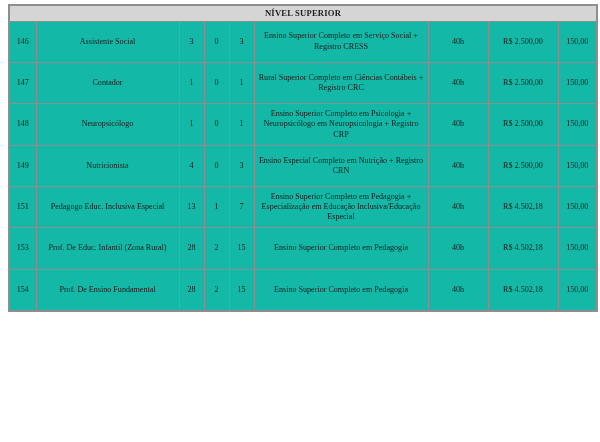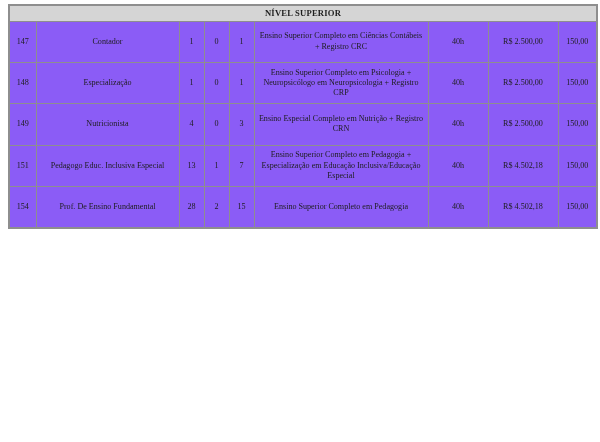--- a/index.html
+++ b/index.html
@@ -23,21 +23,21 @@
     box-sizing: border-box;
     padding-left: 8px;
     padding-top: 4px;
   }
 
   table.vagas {
     border-collapse: collapse;
     table-layout: fixed;
     width: 588px;
     border: 2px solid #8e8e8e;
-    background: #8b5cf6;
+    background: #14b8a6;
   }
 
   table.vagas td, table.vagas th {
     border: 1px solid #8e8e8e;
     padding: 2px 3px;
     font-size: 8.1px;
     line-height: 1.28;
     text-align: center;
     vertical-align: middle;
     font-weight: normal;
@@ -87,33 +87,44 @@
       <col class="c-req">
       <col class="c-jornada">
       <col class="c-sal">
       <col class="c-taxa">
     </colgroup>
     <tbody id="table-body">
       <tr class="section-head">
         <th colspan="9">NÍVEL SUPERIOR</th>
       </tr>
         <tr class="data-row">
+          <td class="num">146</td>
+          <td class="cargo">Assistente Social</td>
+          <td class="v">3</td>
+          <td class="v">0</td>
+          <td class="v">3</td>
+          <td class="req">Ensino Superior Completo em Serviço Social + Registro CRESS</td>
+          <td class="jornada">40h</td>
+          <td class="sal">R$ 2.500,00</td>
+          <td class="taxa">150,00</td>
+        </tr>
+        <tr class="data-row">
           <td class="num">147</td>
           <td class="cargo">Contador</td>
           <td class="v">1</td>
           <td class="v">0</td>
           <td class="v">1</td>
-          <td class="req">Ensino Superior Completo em Ciências Contábeis + Registro CRC</td>
+          <td class="req">Rural Superior Completo em Ciências Contábeis + Registro CRC</td>
           <td class="jornada">40h</td>
           <td class="sal">R$ 2.500,00</td>
           <td class="taxa">150,00</td>
         </tr>
         <tr class="data-row">
           <td class="num">148</td>
-          <td class="cargo">Especialização</td>
+          <td class="cargo">Neuropsicólogo</td>
           <td class="v">1</td>
           <td class="v">0</td>
           <td class="v">1</td>
           <td class="req">Ensino Superior Completo em Psicologia + Neuropsicólogo em Neuropsicologia + Registro CRP</td>
           <td class="jornada">40h</td>
           <td class="sal">R$ 2.500,00</td>
           <td class="taxa">150,00</td>
         </tr>
         <tr class="data-row">
           <td class="num">149</td>
@@ -131,20 +142,31 @@
           <td class="cargo">Pedagogo Educ. Inclusiva Especial</td>
           <td class="v">13</td>
           <td class="v">1</td>
           <td class="v">7</td>
           <td class="req">Ensino Superior Completo em Pedagogia + Especialização em Educação Inclusiva/Educação Especial</td>
           <td class="jornada">40h</td>
           <td class="sal">R$ 4.502,18</td>
           <td class="taxa">150,00</td>
         </tr>
         <tr class="data-row">
+          <td class="num">153</td>
+          <td class="cargo">Prof. De Educ. Infantil (Zona Rural)</td>
+          <td class="v">28</td>
+          <td class="v">2</td>
+          <td class="v">15</td>
+          <td class="req">Ensino Superior Completo em Pedagogia</td>
+          <td class="jornada">40h</td>
+          <td class="sal">R$ 4.502,18</td>
+          <td class="taxa">150,00</td>
+        </tr>
+        <tr class="data-row">
           <td class="num">154</td>
           <td class="cargo">Prof. De Ensino Fundamental</td>
           <td class="v">28</td>
           <td class="v">2</td>
           <td class="v">15</td>
           <td class="req">Ensino Superior Completo em Pedagogia</td>
           <td class="jornada">40h</td>
           <td class="sal">R$ 4.502,18</td>
           <td class="taxa">150,00</td>
         </tr>

